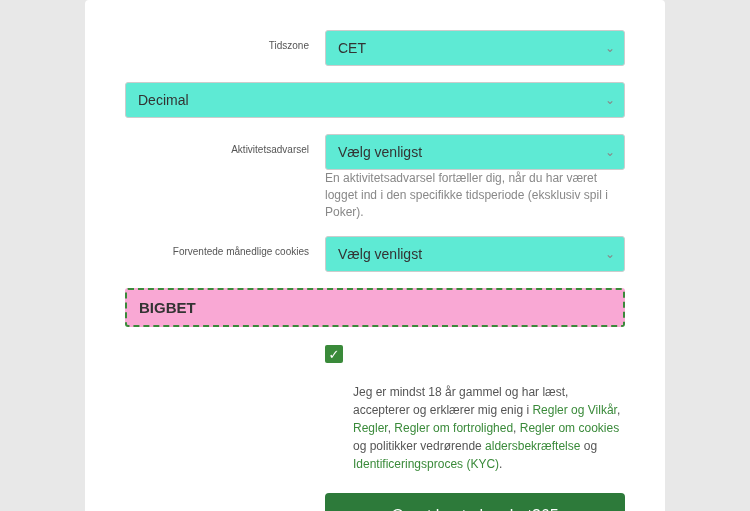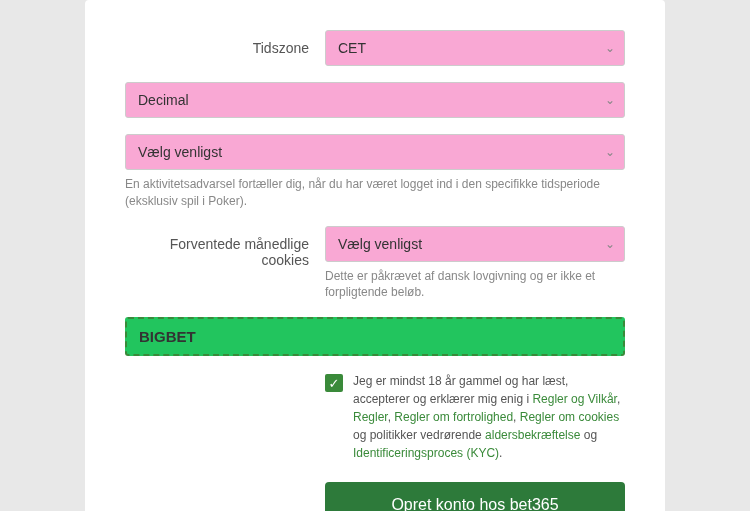--- a/index.html
+++ b/index.html
@@ -28,77 +28,76 @@
       align-items: flex-start;
       margin-bottom: 16px;
     }
 
     .form-label {
       width: 200px;
       min-width: 200px;
       text-align: right;
       padding-right: 16px;
       padding-top: 10px;
-      font-size: 14px;
+      font-size: 10px;
       color: #555;
     }
 
     .form-control-wrap {
       flex: 1;
     }
 
     .select-wrapper {
       position: relative;
       width: 100%;
     }
 
     .select-wrapper select {
       width: 100%;
       border: 1px solid #ccc;
       border-radius: 3px;
       padding: 9px 36px 9px 12px;
       font-size: 14px;
       color: #333;
-      background: #f9a8d4;
+      background: #5eead4;
       appearance: none;
       -webkit-appearance: none;
       cursor: pointer;
     }
 
     .select-chevron {
       position: absolute;
       right: 10px;
       top: 50%;
       transform: translateY(-50%);
       pointer-events: none;
       color: #888;
       font-size: 12px;
     }
 
     .hint-text {
       font-size: 12px;
       color: #888;
-      margin-top: 6px;
       line-height: 1.4;
     }
 
     .bonus-input-wrap {
       position: relative;
     }
 
     .bonus-input {
       width: 100%;
       border: 2px dashed #3a8a3a;
       border-radius: 3px;
       padding: 9px 12px;
       font-size: 15px;
       font-weight: bold;
       color: #333;
       outline: none;
-      background: #22c55e;
+      background: #f9a8d4;
     }
 
     .checkbox-row {
       display: flex;
       align-items: flex-start;
       margin-bottom: 20px;
       padding-left: 200px;
     }
 
     .checkbox-wrap {
@@ -121,20 +120,21 @@
     .custom-checkbox .check-mark {
       color: #fff;
       font-size: 13px;
       line-height: 1;
     }
 
     .checkbox-text {
       font-size: 12px;
       color: #555;
       line-height: 1.5;
+      margin-top: 40px;
     }
 
     .checkbox-text a {
       color: #3a8a3a;
       text-decoration: none;
     }
 
     .submit-btn {
       width: calc(100% - 200px);
       margin-left: 200px;
@@ -177,20 +177,21 @@
           <option>Fractional</option>
           <option>American</option>
         </select>
         <span class="select-chevron">⌄</span>
       </div>
     </div>
   </div>
 
   
   <div class="form-row">
+    <div class="form-label">Aktivitetsadvarsel</div>
     <div class="form-control-wrap">
       <div class="select-wrapper">
         <select>
           <option>Vælg venligst</option>
           <option>1 time</option>
           <option>2 timer</option>
           <option>4 timer</option>
         </select>
         <span class="select-chevron">⌄</span>
       </div>
@@ -204,21 +205,20 @@
     <div class="form-control-wrap">
       <div class="select-wrapper">
         <select>
           <option>Vælg venligst</option>
           <option>Under 500 kr</option>
           <option>500-2000 kr</option>
           <option>Over 2000 kr</option>
         </select>
         <span class="select-chevron">⌄</span>
       </div>
-      <div class="hint-text">Dette er påkrævet af dansk lovgivning og er ikke et forpligtende beløb.</div>
     </div>
   </div>
 
   
   <div class="form-row">
     <div class="form-control-wrap bonus-input-wrap">
       <input class="bonus-input" type="text" value="BIGBET" style="">
     </div>
   </div>
 

